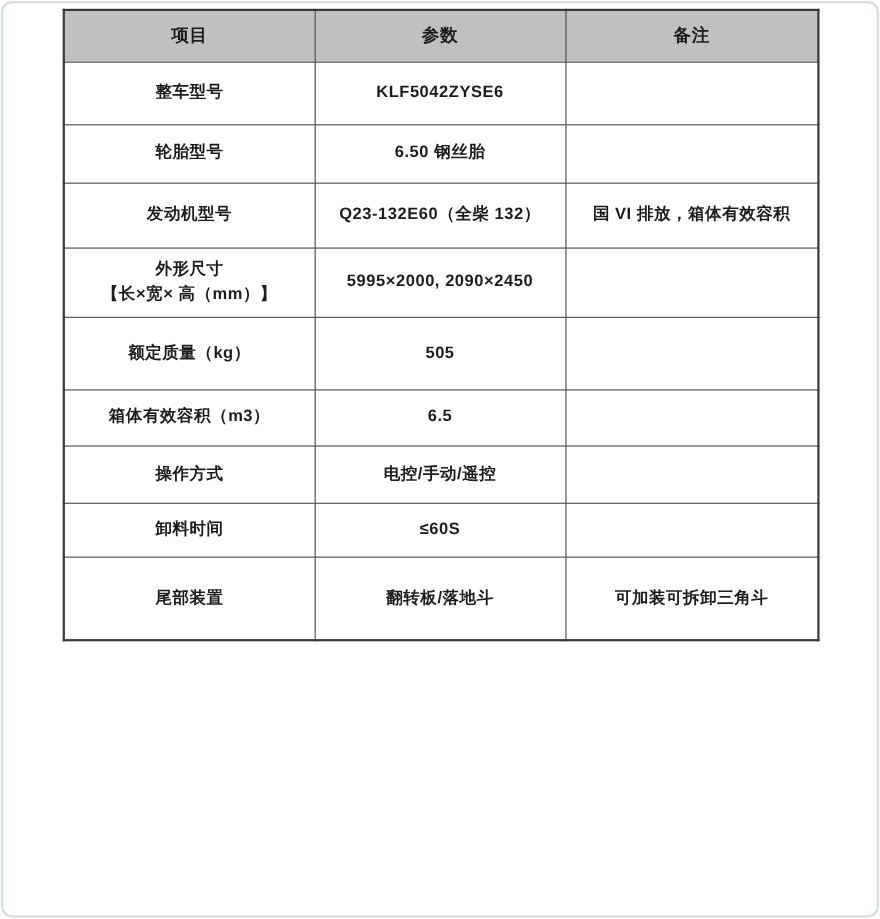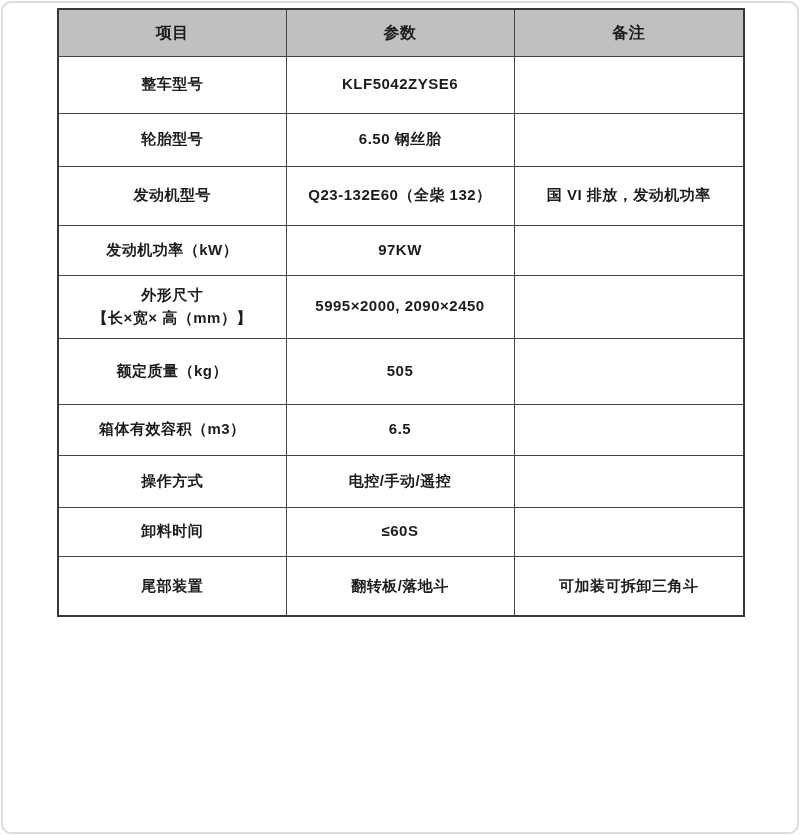--- a/index.html
+++ b/index.html
@@ -76,26 +76,21 @@
         <td></td>
       </tr>
       <tr style="height:53px">
         <td>轮胎型号</td>
         <td>6.50 钢丝胎</td>
         <td></td>
       </tr>
       <tr style="height:59px">
         <td>发动机型号</td>
         <td>Q23-132E60（全柴 132）</td>
-        <td>国 VI 排放，发动机功率</td>
-      </tr>
-      <tr style="height:50px">
-        <td>发动机功率（kW）</td>
-        <td>97KW</td>
-        <td></td>
+        <td>国 VI 排放，箱体有效容积</td>
       </tr>
       <tr style="height:63px">
         <td>外形尺寸
 【长×宽× 高（mm）】</td>
         <td>5995×2000, 2090×2450</td>
         <td></td>
       </tr>
       <tr style="height:66px">
         <td>额定质量（kg）</td>
         <td>505</td>
@@ -109,20 +104,20 @@
       <tr style="height:52px">
         <td>操作方式</td>
         <td>电控/手动/遥控</td>
         <td></td>
       </tr>
       <tr style="height:49px">
         <td>卸料时间</td>
         <td>≤60S</td>
         <td></td>
       </tr>
-      <tr style="height:60px">
+      <tr style="height:76px">
         <td>尾部装置</td>
         <td>翻转板/落地斗</td>
         <td>可加装可拆卸三角斗</td>
       </tr>
     </tbody>
   </table>
 </div>
 
 </body></html>

